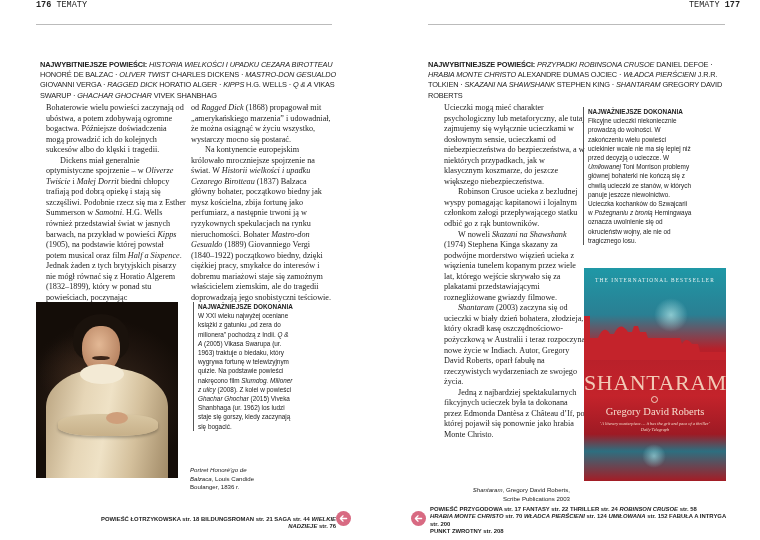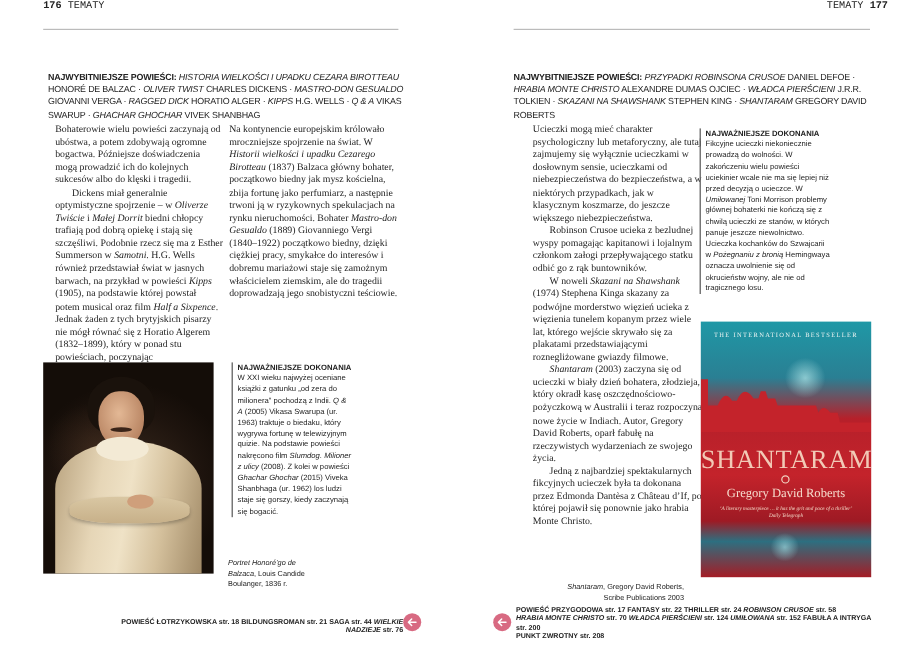--- a/index.html
+++ b/index.html
@@ -108,20 +108,21 @@
     <i>GHACHAR GHOCHAR</i>
     <span>VIVEK SHANBHAG</span>
   </div>
 
   <div class="body-col" style="left:46px; top:103px; width:140px;">
     <p>Bohaterowie wielu powieści zaczynają od ubóstwa, a potem zdobywają ogromne bogactwa. Późniejsze doświadczenia mogą prowadzić ich do kolejnych sukcesów albo do klęski i tragedii.</p>
     <p><span>Dickens miał generalnie optymistyczne spojrzenie – w </span><i>Oliverze Twiście</i><span> i </span><i>Małej Dorrit</i><span> biedni chłopcy trafiają pod dobrą opiekę i stają się szczęśliwi. Podobnie rzecz się ma z Esther Summerson w </span><i>Samotni</i><span>. H.G. Wells również przedstawiał świat w jasnych barwach, na przykład w powieści </span><i>Kipps</i><span> (1905), na podstawie której powstał potem musical oraz film </span><i>Half a Sixpence</i><span>. Jednak żaden z tych brytyjskich pisarzy nie mógł równać się z Horatio Algerem (1832–1899), który w ponad stu powieściach, poczynając</span></p>
   </div>
 
   <div class="body-col" style="left:191px; top:103px; width:142px;">
+    <p><span>od </span><i>Ragged Dick</i><span> (1868) propagował mit „amerykańskiego marzenia” i udowadniał, że można osiągnąć w życiu wszystko, wystarczy mocno się postarać.</span></p>
     <p><span>Na kontynencie europejskim królowało mroczniejsze spojrzenie na świat. W </span><i>Historii wielkości i upadku Cezarego Birotteau</i><span> (1837) Balzaca główny bohater, początkowo biedny jak mysz kościelna, zbija fortunę jako perfumiarz, a następnie trwoni ją w ryzykownych spekulacjach na rynku nieruchomości. Bohater </span><i>Mastro-don Gesualdo</i><span> (1889) Giovanniego Vergi (1840–1922) początkowo biedny, dzięki ciężkiej pracy, smykałce do interesów i dobremu mariażowi staje się zamożnym właścicielem ziemskim, ale do tragedii doprowadzają jego snobistyczni teściowie.</span></p>
   </div>
 
   <div class="portrait">
     <div class="bg-light"></div>
     <div class="robe"></div>
     <div class="hair"></div>
     <div class="face"></div>
     <div class="moust"></div>
     <div class="collar"></div>

